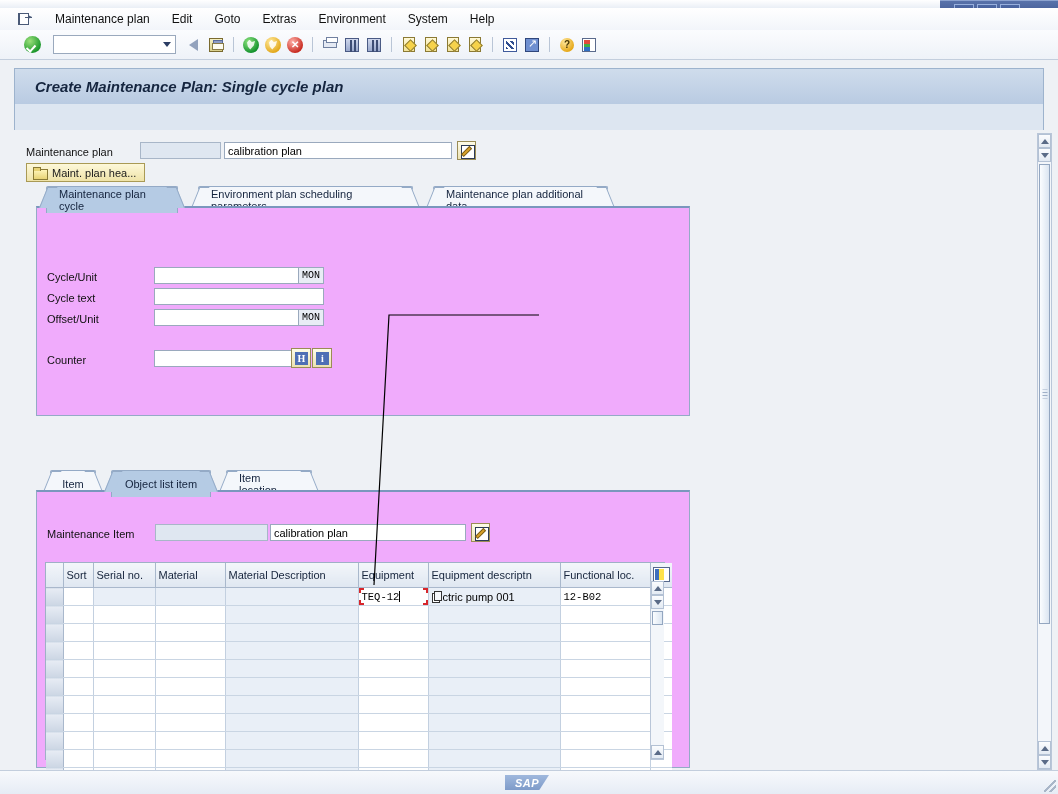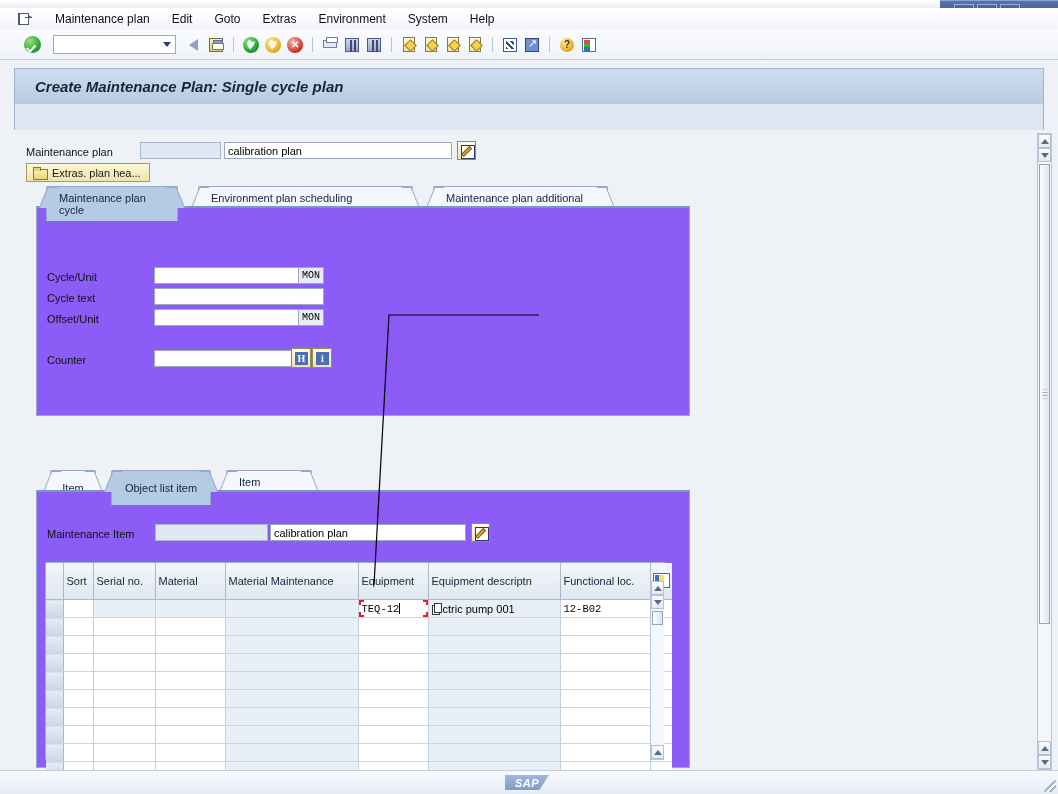--- a/index.html
+++ b/index.html
@@ -245,21 +245,21 @@
     background: linear-gradient(#fff4b8,#e8d375); border:1px solid #8a7a35;
   }
   .folderbtn .fico:after{
     content:""; position:absolute; left:0; top:0; width:6px; height:3px;
     background:#e8d375; border:1px solid #8a7a35; border-bottom:0;
   }
 
   
   .tabstrip { position: relative; height: 21px; }
   .tab {
-    position: absolute; top: 0; height: 35px;
+    position: absolute; top: 0; height: 27px;
     display: flex; align-items: center; justify-content: center;
     font-size: 11px; color: #14233d;
     padding: 0 12px;
     background: #f4f7fb;
     border: 1px solid #94aac6; border-bottom: none;
     border-top-left-radius: 2px; border-top-right-radius: 2px;
     transform: skewX(0deg);
   }
   .tab .skewL {
     position:absolute; left:-8px; top:0; width:10px; height:21px;
@@ -267,31 +267,31 @@
     transform: skewX(-22deg); transform-origin: bottom left;
   }
   .tab .skewR {
     position:absolute; right:-8px; top:0; width:10px; height:21px;
     background:inherit; border-right:1px solid #94aac6; border-top:1px solid #94aac6;
     transform: skewX(22deg); transform-origin: bottom right;
   }
   .tab.active { background: #b5cbe4; font-weight: normal; z-index: 4; }
 
   .panel {
-    background: #8b5cf6; border: 1px solid #94aac6; border-top: 2px solid #7a97bd;
+    background: #f0abfc; border: 1px solid #94aac6; border-top: 2px solid #7a97bd;
   }
 
   
   .gridwrap { position: absolute; background: #fff; border: 1px solid #9fb0c6; }
   table.grid { border-collapse: collapse; table-layout: fixed; }
   table.grid th {
     background: linear-gradient(#f3f6fa, #dfe7f1);
     border-right: 1px solid #a9b8cc; border-bottom: 1px solid #a9b8cc;
     font-weight: normal; font-size: 11px; text-align: left;
-    padding: 12px 3px; height: 17px; color: #16243c;
+    padding: 6px 3px; height: 17px; color: #16243c;
   }
   table.grid td {
     border-right: 1px solid #c3d0e0; border-bottom: 1px solid #c9d5e3;
     height: 18px; padding: 0 3px; font-size: 11px; background: #fff;
     overflow: hidden; white-space: nowrap;
   }
   table.grid td.alt { background: #e9eff7; }
   table.grid td.rowhdr {
     background: linear-gradient(#e7ecf4,#ccd6e4); border-right:1px solid #a9b8cc;
   }
@@ -513,21 +513,21 @@
     <div class="body-canvas">
 
       <div style="position:absolute;left:12px;top:13px;width:18px;"></div>
       <div class="lbl" style="position:absolute;left:12px;top:16px;">Maintenance plan</div>
       <input class="ifield ro" style="position: absolute; left: 126px; top: 12px; width: 81px;" value="">
       <input class="ifield" style="position: absolute; left: 210px; top: 12px; width: 228px;" value="calibration plan">
       <div class="penbtn" style="position:absolute;left:443px;top:11px;"></div>
 
       <div class="folderbtn" style="position:absolute;left:12px;top:33px;">
         <span class="fico"></span>
-        <span>Extras. plan hea...</span>
+        <span>Maint. plan hea...</span>
       </div>
 
       <div class="tabstrip" style="position:absolute;left:22px;top:56px;width:640px;">
         <div class="tab active" style="left:10px;width:132px;">
           <span class="skewL"></span>
             <span class="skewR"></span>
           <span style="position:relative;z-index:2;">Maintenance plan cycle</span>
         </div>
         <div class="tab" style="left:162px;width:215px;">
           <span class="skewL"></span>
@@ -594,21 +594,21 @@
         <div class="penbtn" style="position:absolute;left:434px;top:31px;"></div>
 
         <div class="gridwrap" style="left:8px;top:70px;width:620px;height:198px;">
           <table class="grid" style="width:618px;">
             <thead>
               <tr>
                 <th class="rowhdr" style="width:17px;"></th>
                 <th style="width:30px;">Sort</th>
                 <th style="width:62px;">Serial no.</th>
                 <th style="width:70px;">Material</th>
-                <th style="width:133px;">Material Maintenance</th>
+                <th style="width:133px;">Material Description</th>
                 <th style="width:70px;">Equipment</th>
                 <th style="width:132px;">Equipment descriptn</th>
                 <th style="width:90px;">Functional loc.</th>
                 <th style="width:22px;padding:0;text-align:center;border-right:none;">
                   <span class="colcfg"></span>
                 </th>
               </tr>
             </thead>
             <tbody>
               <tr>

